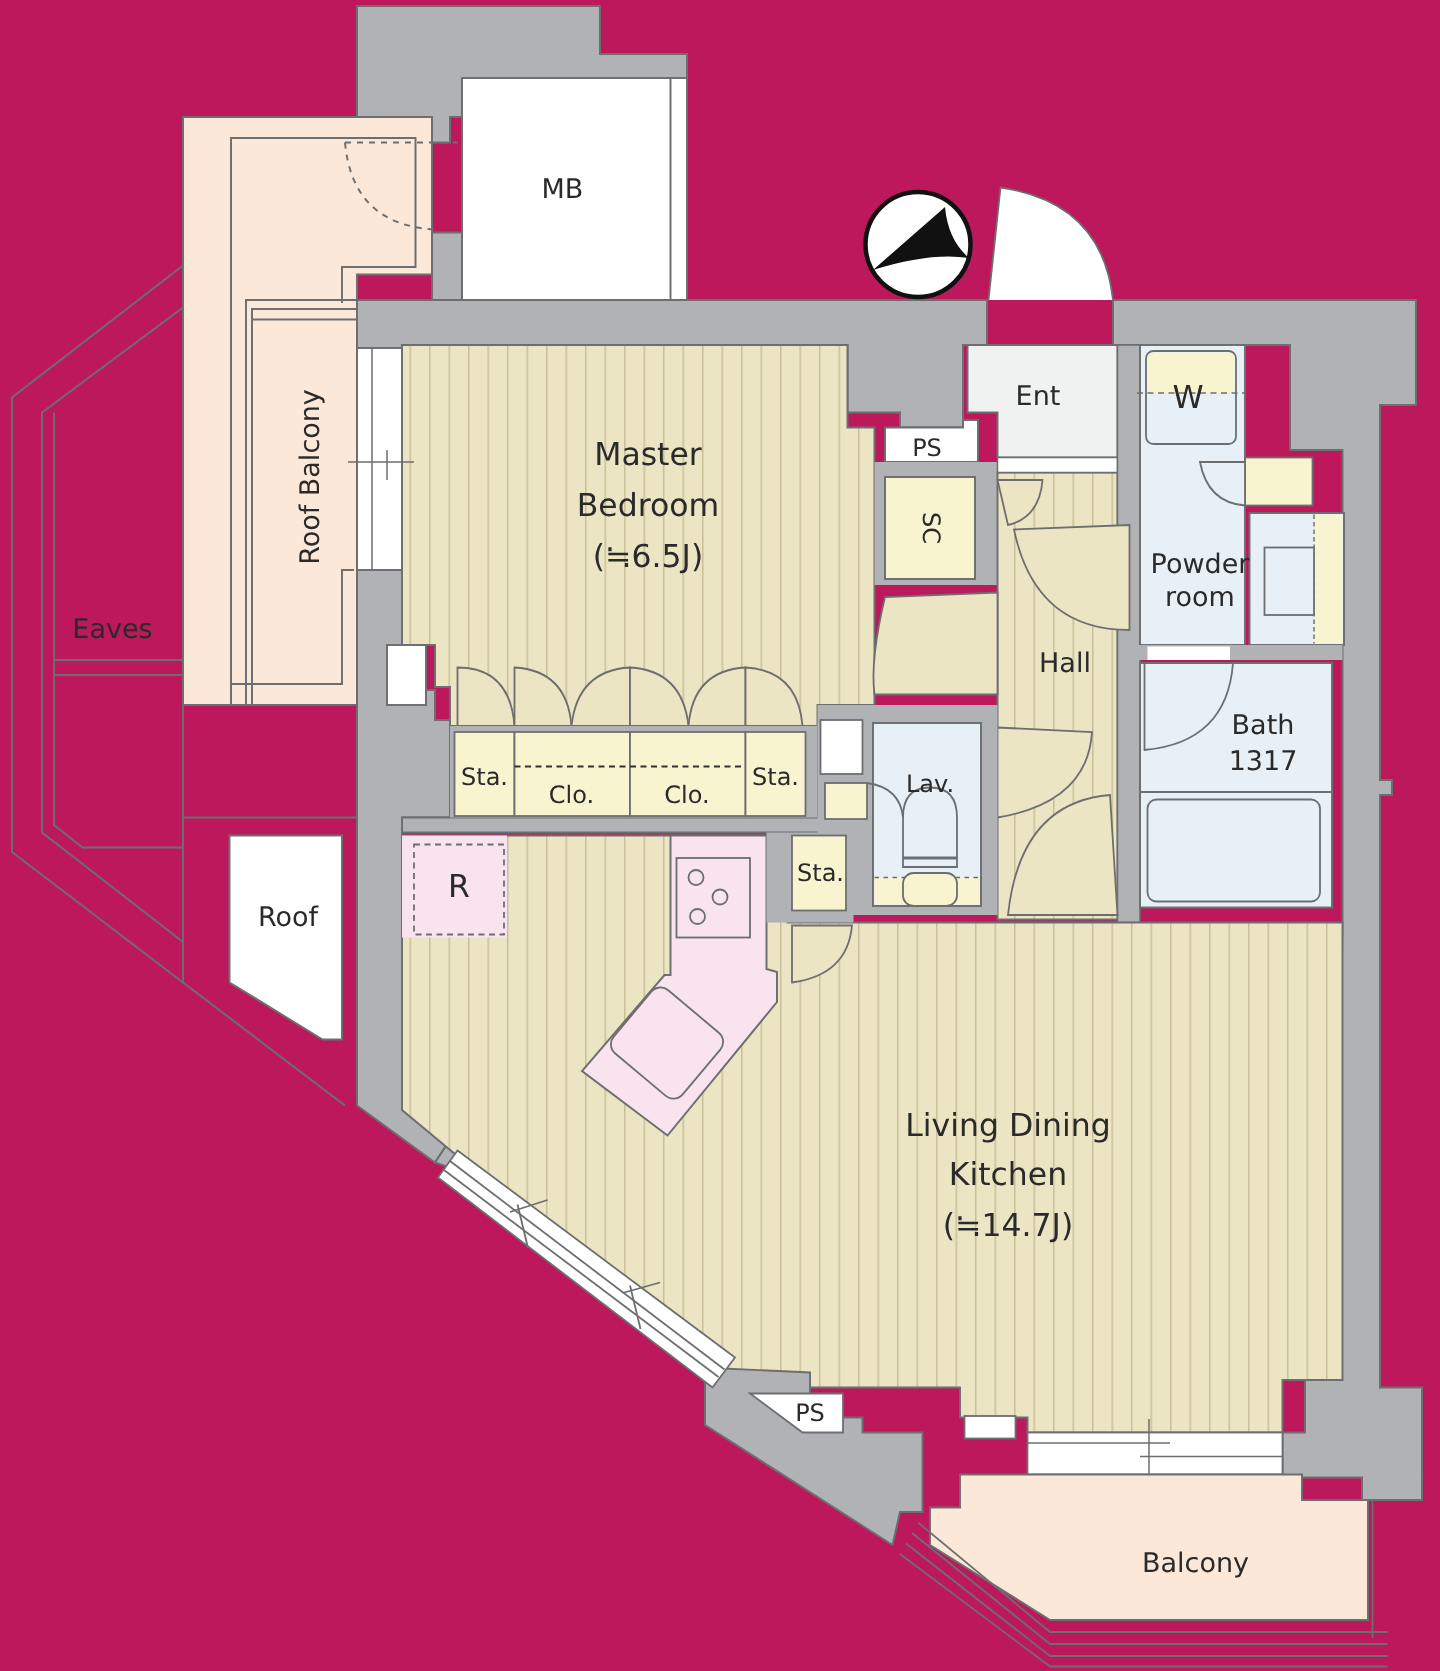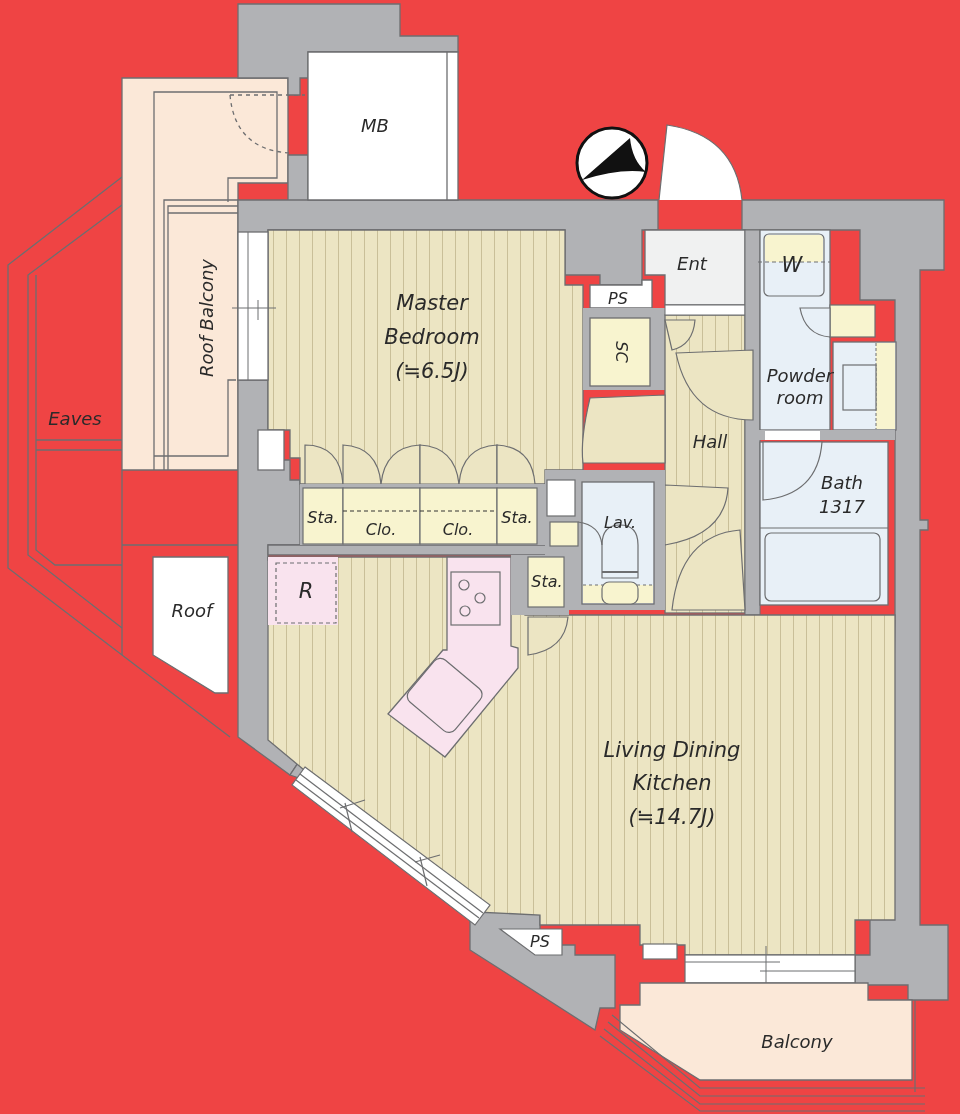--- a/index.html
+++ b/index.html
@@ -1,16 +1,16 @@
 <!DOCTYPE html>
 <html><head>
   <meta charset="utf-8">
   <style>
     html, body { margin: 0; padding: 0; background: #ffffff; }
-    #canvas { position: relative; width: 960px; height: 1114px; overflow: hidden; background: #ef4444; font-style: italic; }
+    #canvas { position: relative; width: 960px; height: 1114px; overflow: hidden; background: #be185d; }
     svg { position: absolute; left: 0; top: 0; }
     .lbl { font-family: "DejaVu Sans", sans-serif; fill: #2a2a2a; }
     .lbl-lg { font-size: 21px; }
     .lbl-md { font-size: 18px; }
     .lbl-sm { font-size: 16px; }
   </style>
 </head>
 <body>
 
 <div id="canvas">

